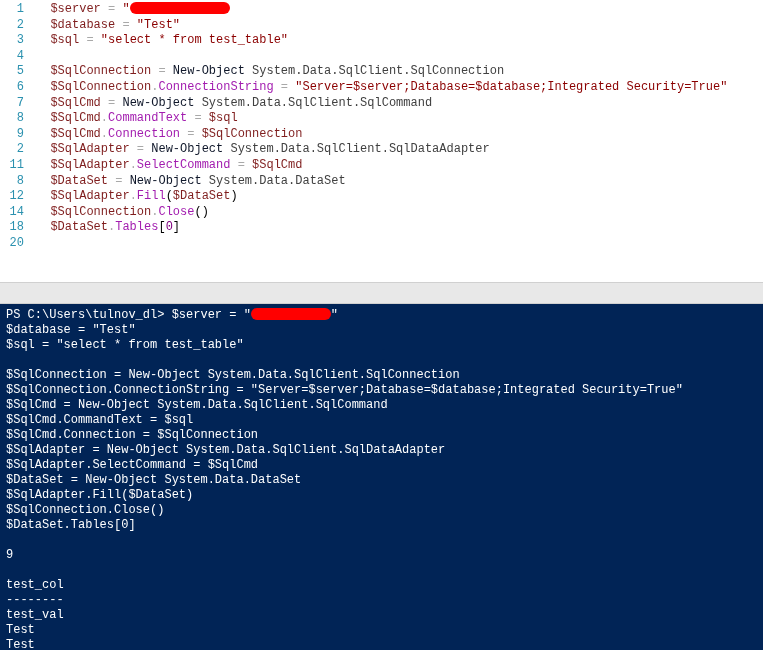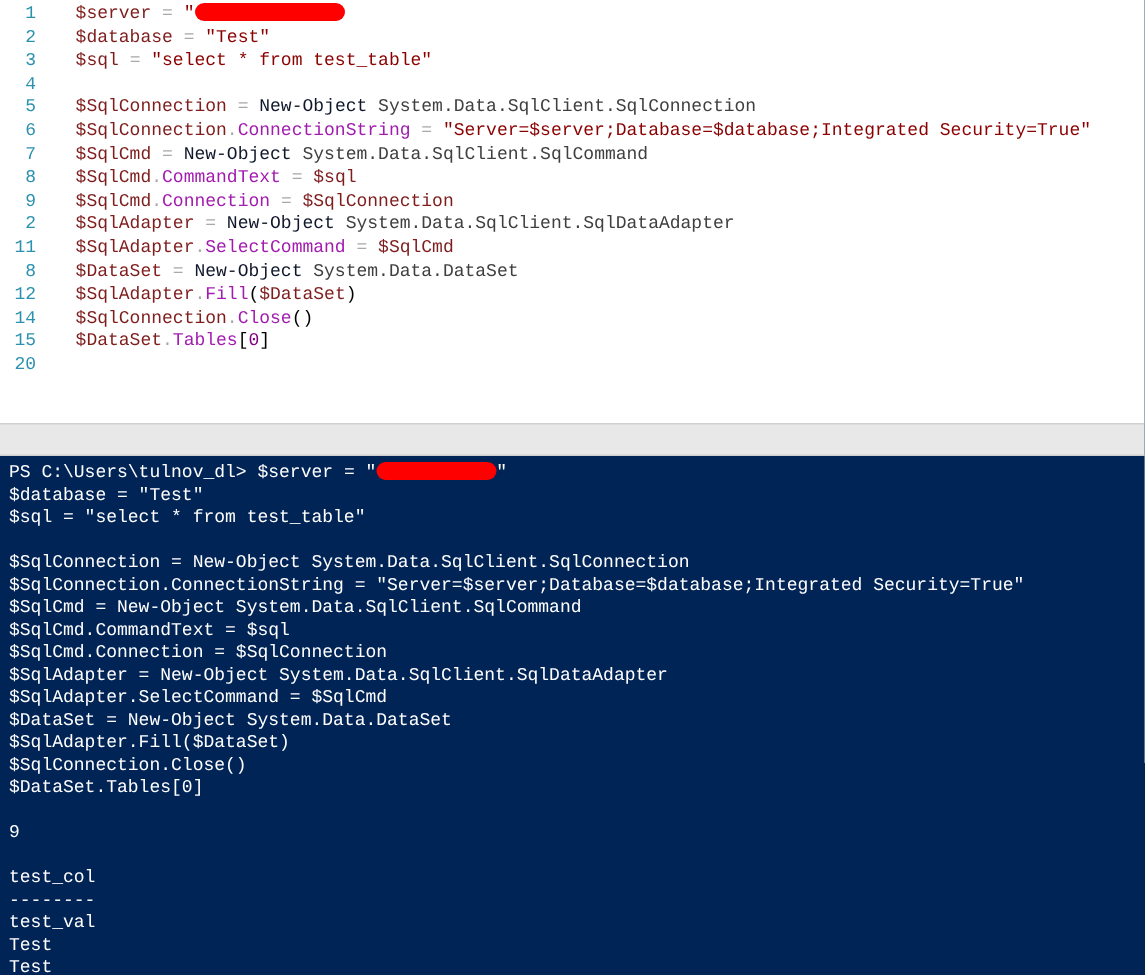--- a/index.html
+++ b/index.html
@@ -90,21 +90,21 @@
       <div>5</div>
       <div>6</div>
       <div>7</div>
       <div>8</div>
       <div>9</div>
       <div>2</div>
       <div>11</div>
       <div>8</div>
       <div>12</div>
       <div>14</div>
-      <div>15</div>
+      <div>18</div>
       <div>20</div>
     </div>
   <div class="code" id="code"><div class="code-line"><span>  </span><span class="tok-var">$server</span> <span class="tok-op">=</span> <span class="tok-str">"</span><span class="redact1"></span></div><div class="code-line"><span>  </span><span class="tok-var">$database</span> <span class="tok-op">=</span> <span class="tok-str">"Test"</span></div><div class="code-line"><span>  </span><span class="tok-var">$sql</span> <span class="tok-op">=</span> <span class="tok-str">"select * from test_table"</span></div><div class="code-line"><span>  </span></div><div class="code-line"><span>  </span><span class="tok-var">$SqlConnection</span> <span class="tok-op">=</span> <span class="tok-cmd">New-Object</span> <span class="tok-type">System.Data.SqlClient.SqlConnection</span></div><div class="code-line"><span>  </span><span class="tok-var">$SqlConnection</span><span class="tok-op">.</span><span class="tok-member">ConnectionString</span> <span class="tok-op">=</span> <span class="tok-str">"Server=$server;Database=$database;Integrated Security=True"</span></div><div class="code-line"><span>  </span><span class="tok-var">$SqlCmd</span> <span class="tok-op">=</span> <span class="tok-cmd">New-Object</span> <span class="tok-type">System.Data.SqlClient.SqlCommand</span></div><div class="code-line"><span>  </span><span class="tok-var">$SqlCmd</span><span class="tok-op">.</span><span class="tok-member">CommandText</span> <span class="tok-op">=</span> <span class="tok-var">$sql</span></div><div class="code-line"><span>  </span><span class="tok-var">$SqlCmd</span><span class="tok-op">.</span><span class="tok-member">Connection</span> <span class="tok-op">=</span> <span class="tok-var">$SqlConnection</span></div><div class="code-line"><span>  </span><span class="tok-var">$SqlAdapter</span> <span class="tok-op">=</span> <span class="tok-cmd">New-Object</span> <span class="tok-type">System.Data.SqlClient.SqlDataAdapter</span></div><div class="code-line"><span>  </span><span class="tok-var">$SqlAdapter</span><span class="tok-op">.</span><span class="tok-member">SelectCommand</span> <span class="tok-op">=</span> <span class="tok-var">$SqlCmd</span></div><div class="code-line"><span>  </span><span class="tok-var">$DataSet</span> <span class="tok-op">=</span> <span class="tok-cmd">New-Object</span> <span class="tok-type">System.Data.DataSet</span></div><div class="code-line"><span>  </span><span class="tok-var">$SqlAdapter</span><span class="tok-op">.</span><span class="tok-member">Fill</span><span class="tok-paren">(</span><span class="tok-var">$DataSet</span><span class="tok-paren">)</span></div><div class="code-line"><span>  </span><span class="tok-var">$SqlConnection</span><span class="tok-op">.</span><span class="tok-member">Close</span><span class="tok-paren">()</span></div><div class="code-line"><span>  </span><span class="tok-var">$DataSet</span><span class="tok-op">.</span><span class="tok-member">Tables</span><span class="tok-paren">[</span><span class="tok-num">0</span><span class="tok-paren">]</span></div><div class="code-line"><span>  </span></div></div>
 </div>
 
 <div class="separator"></div>
 
 <div class="console" id="console"><div class="console-line"><span>PS C:\Users\tulnov_dl&gt; </span><span>$server = "</span><span class="redact2"></span><span>"</span></div><div class="console-line">$database = "Test"</div><div class="console-line">$sql = "select * from test_table"</div><div class="console-line"></div><div class="console-line">$SqlConnection = New-Object System.Data.SqlClient.SqlConnection</div><div class="console-line">$SqlConnection.ConnectionString = "Server=$server;Database=$database;Integrated Security=True"</div><div class="console-line">$SqlCmd = New-Object System.Data.SqlClient.SqlCommand</div><div class="console-line">$SqlCmd.CommandText = $sql</div><div class="console-line">$SqlCmd.Connection = $SqlConnection</div><div class="console-line">$SqlAdapter = New-Object System.Data.SqlClient.SqlDataAdapter</div><div class="console-line">$SqlAdapter.SelectCommand = $SqlCmd</div><div class="console-line">$DataSet = New-Object System.Data.DataSet</div><div class="console-line">$SqlAdapter.Fill($DataSet)</div><div class="console-line">$SqlConnection.Close()</div><div class="console-line">$DataSet.Tables[0]</div><div class="console-line"></div><div class="console-line">9</div><div class="console-line"></div><div class="console-line">test_col</div><div class="console-line">--------</div><div class="console-line">test_val</div><div class="console-line">Test</div><div class="console-line">Test</div></div>
 
 </body></html>

